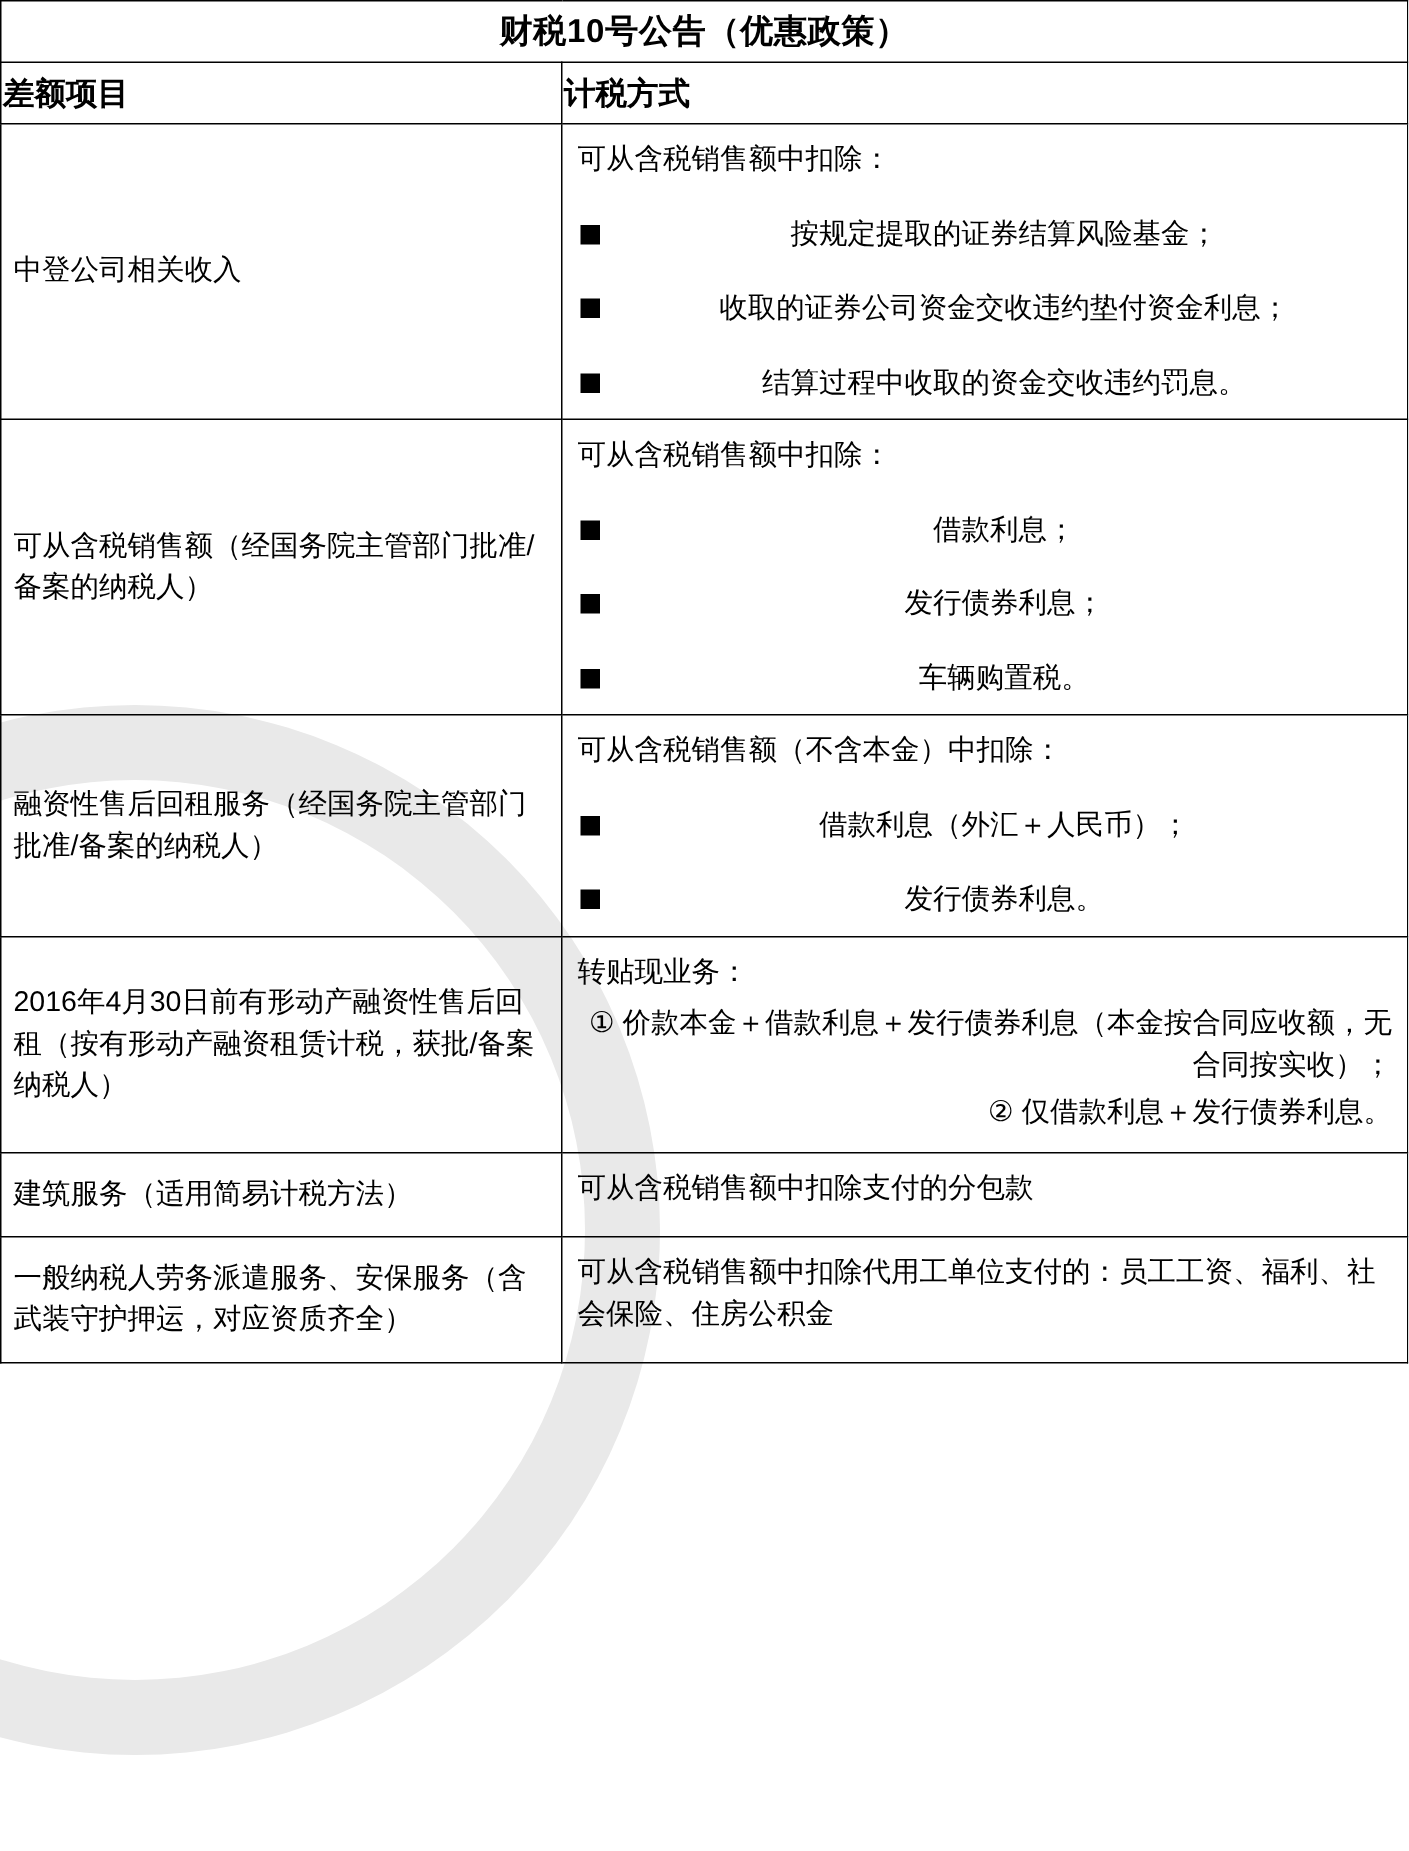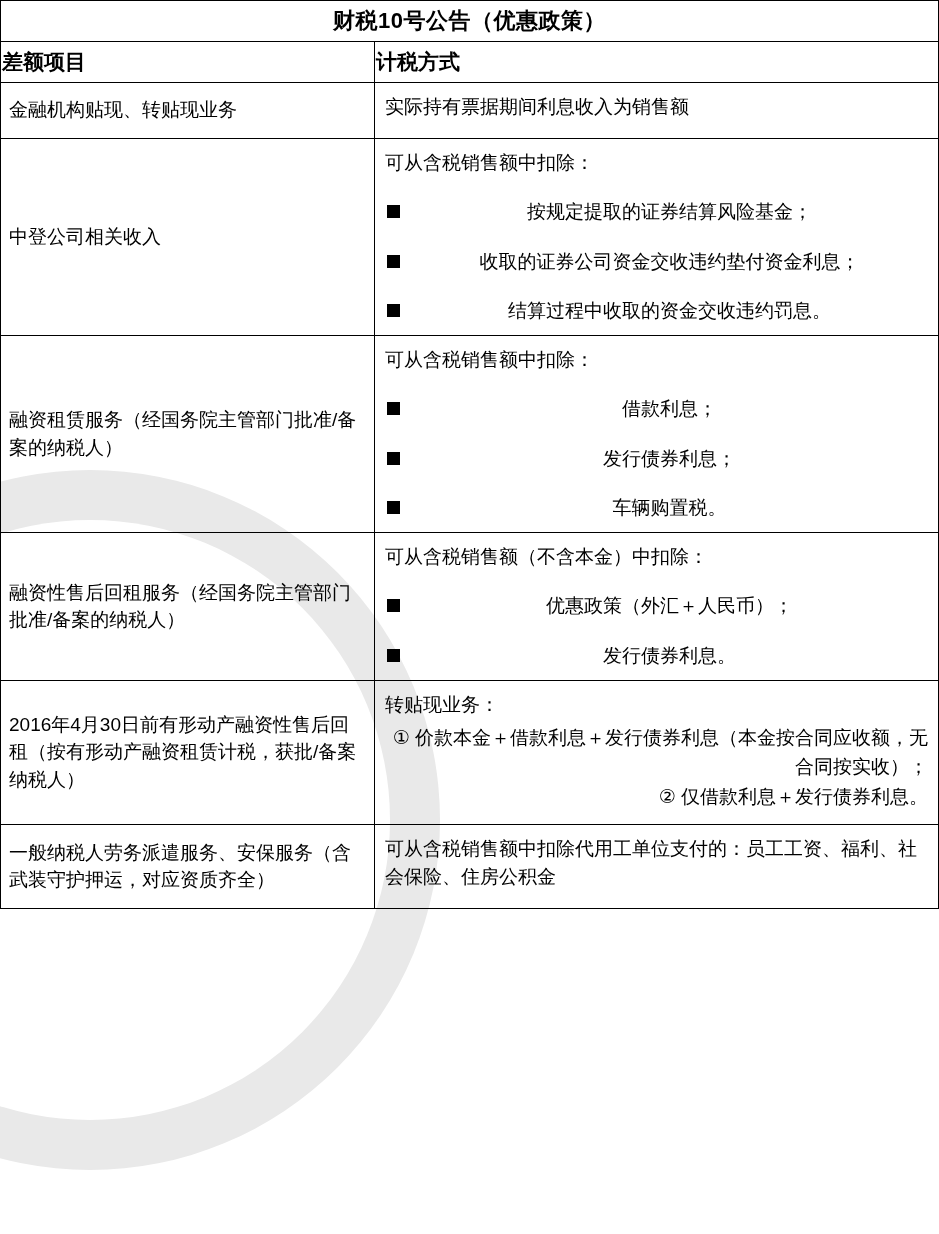--- a/index.html
+++ b/index.html
@@ -136,73 +136,73 @@
     </colgroup>
     <tbody>
       <tr>
         <td class="title-cell" colspan="2">财税10号公告（优惠政策）</td>
       </tr>
       <tr>
         <td class="head-cell">差额项目</td>
         <td class="head-cell">计税方式</td>
       </tr>
 
-      <tr>
-        <td class="cell-left">金融机构贴现、转贴现业务</td>
-        <td class="cell-right">
-          <div class="intro tight-line">实际持有票据期间利息收入为销售额</div>
-        </td>
-      </tr>
 
       <tr>
         <td class="cell-left">中登公司相关收入</td>
         <td class="cell-right">
           <div class="intro">可从含税销售额中扣除：</div>
           <ul class="sq">
             <li>按规定提取的证券结算风险基金；</li>
             <li>收取的证券公司资金交收违约垫付资金利息；</li>
             <li>结算过程中收取的资金交收违约罚息。</li>
           </ul>
         </td>
       </tr>
 
       <tr>
-        <td class="cell-left">融资租赁服务（经国务院主管部门批准/备案的纳税人）</td>
+        <td class="cell-left">可从含税销售额（经国务院主管部门批准/备案的纳税人）</td>
         <td class="cell-right">
           <div class="intro">可从含税销售额中扣除：</div>
           <ul class="sq">
             <li>借款利息；</li>
             <li>发行债券利息；</li>
             <li>车辆购置税。</li>
           </ul>
         </td>
       </tr>
 
       <tr>
         <td class="cell-left">融资性售后回租服务（经国务院主管部门批准/备案的纳税人）</td>
         <td class="cell-right">
           <div class="intro">可从含税销售额（不含本金）中扣除：</div>
           <ul class="sq">
-            <li>优惠政策（外汇＋人民币）；</li>
+            <li>借款利息（外汇＋人民币）；</li>
             <li>发行债券利息。</li>
           </ul>
         </td>
       </tr>
 
       <tr>
         <td class="cell-left">2016年4月30日前有形动产融资性售后回租（按有形动产融资租赁计税，获批/备案纳税人）</td>
         <td class="cell-right">
           <div class="intro">转贴现业务：</div>
           <ol class="circled gap-top">
             <li>① 价款本金＋借款利息＋发行债券利息（本金按合同应收额，无合同按实收）；</li>
             <li>② 仅借款利息＋发行债券利息。</li>
           </ol>
         </td>
       </tr>
 
+      <tr>
+        <td class="cell-left">建筑服务（适用简易计税方法）</td>
+        <td class="cell-right">
+          <div class="intro tight-line">可从含税销售额中扣除支付的分包款</div>
+        </td>
+      </tr>
 
       <tr>
         <td class="cell-left">一般纳税人劳务派遣服务、安保服务（含武装守护押运，对应资质齐全）</td>
         <td class="cell-right">
           <div class="intro tight-line">可从含税销售额中扣除代用工单位支付的：员工工资、福利、社会保险、住房公积金</div>
         </td>
       </tr>
     </tbody>
   </table>
 </div>

